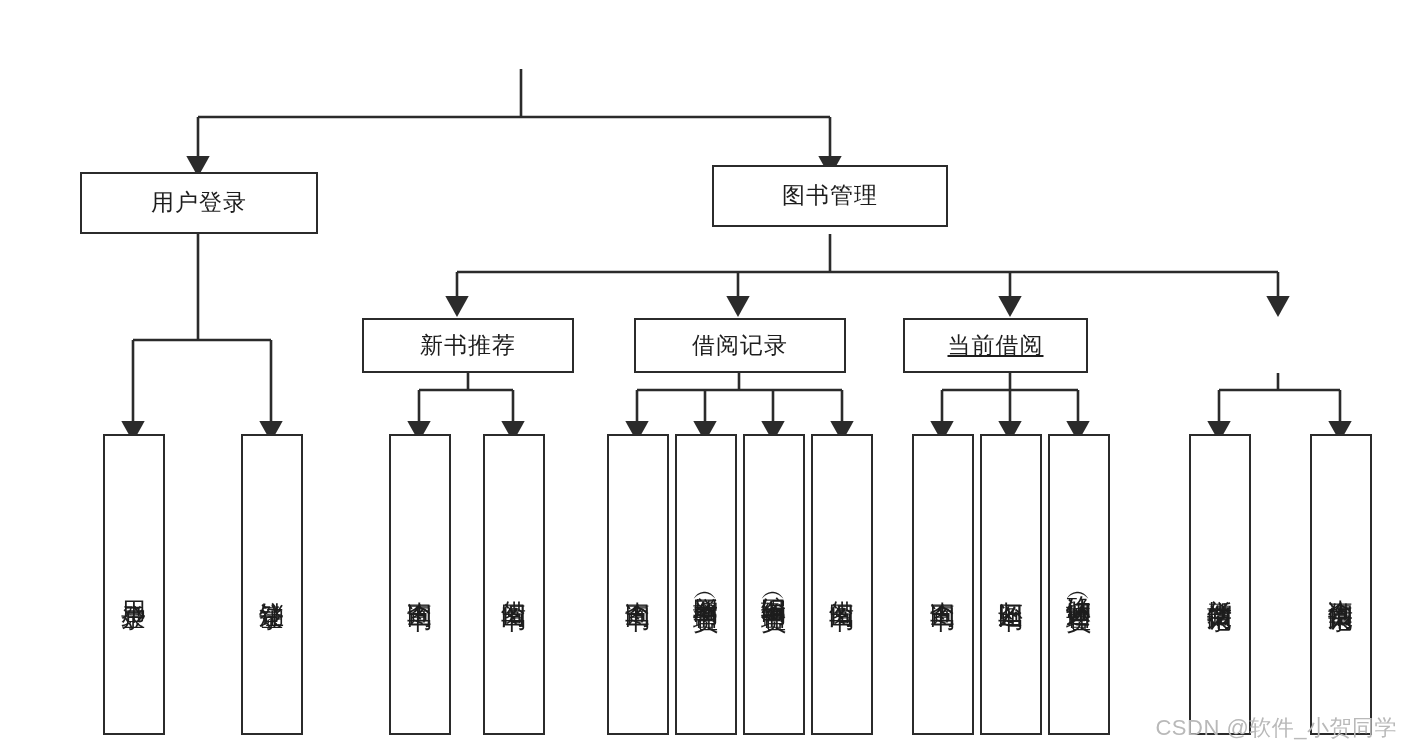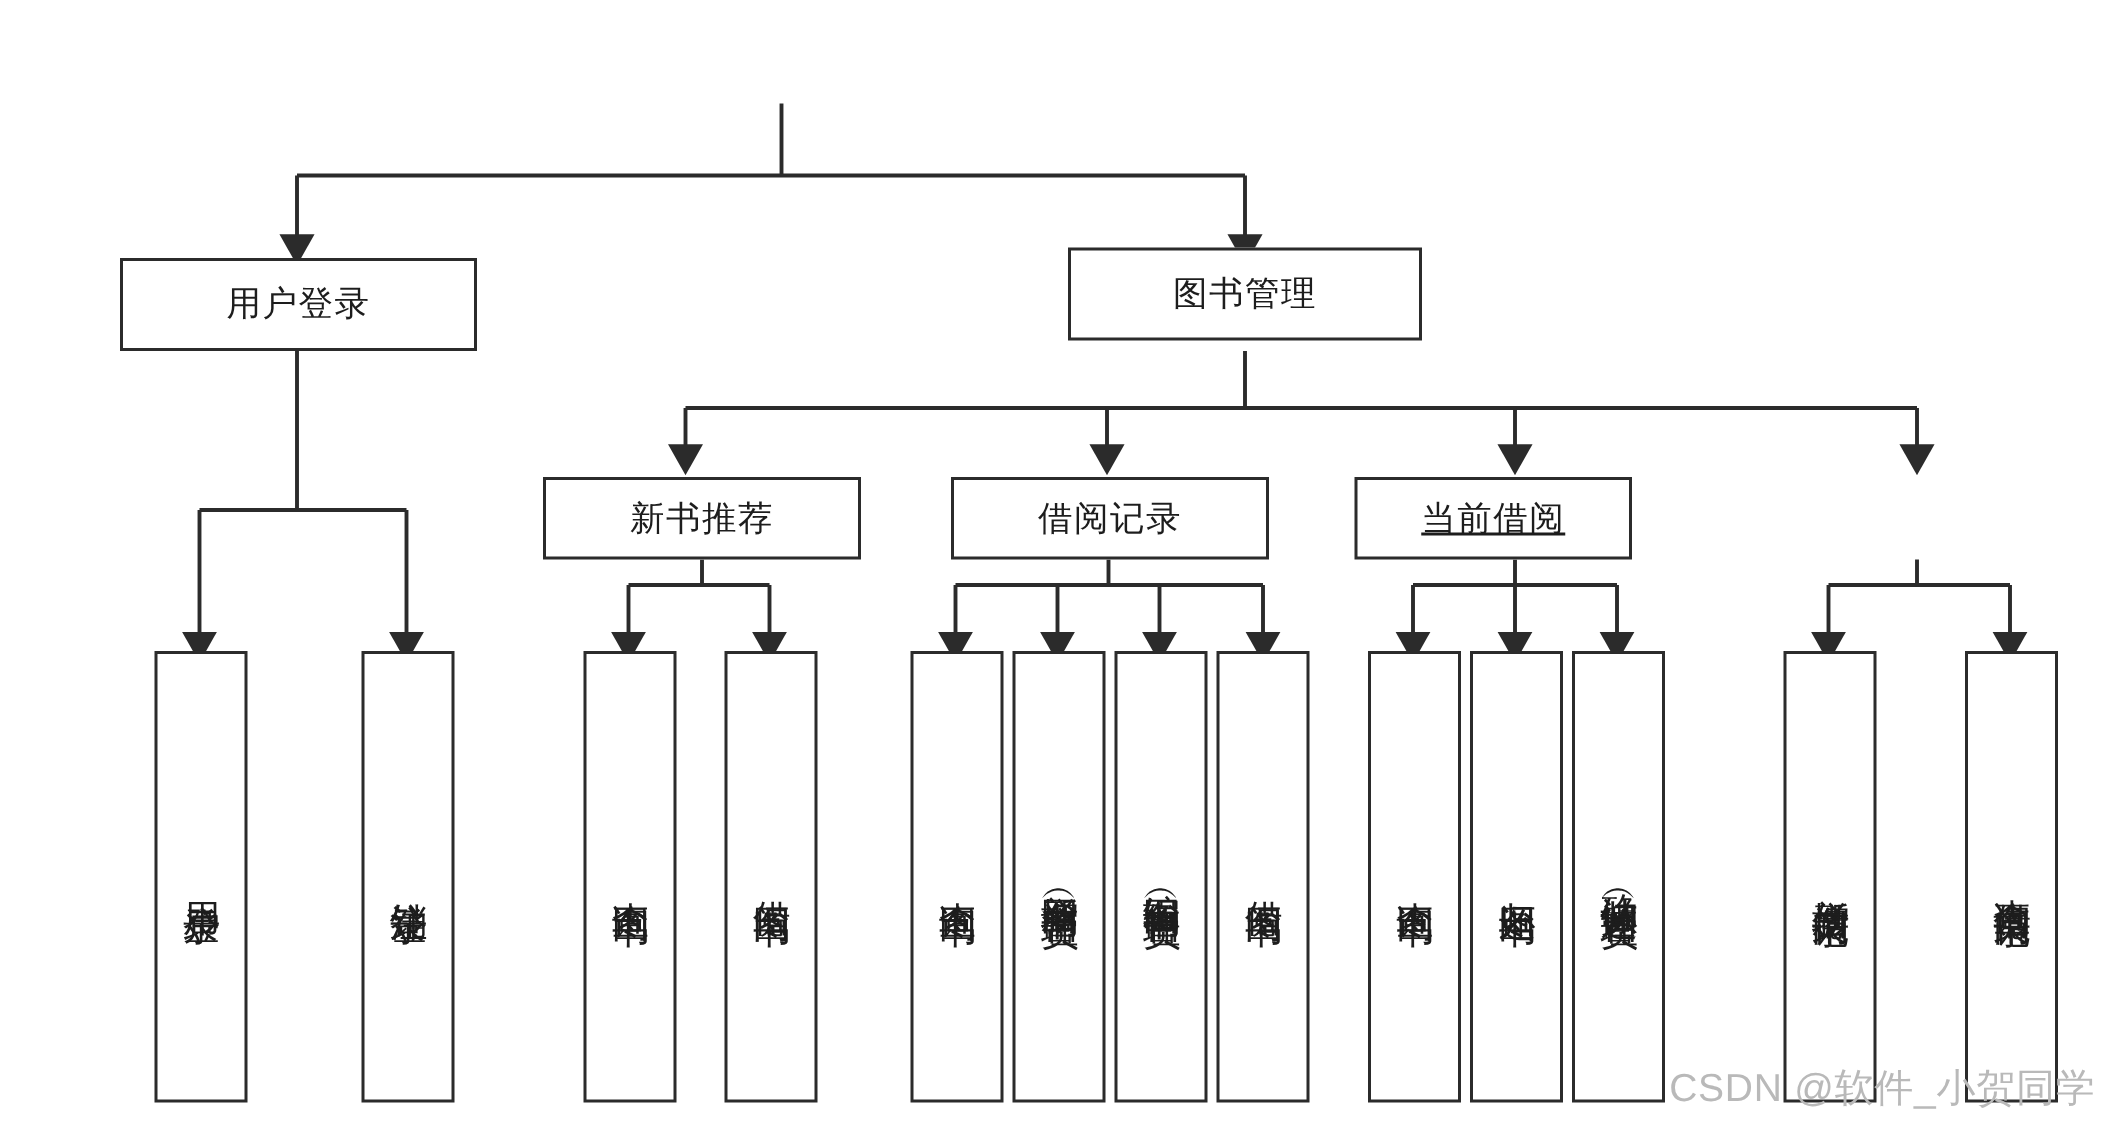--- a/index.html
+++ b/index.html
@@ -52,21 +52,21 @@
   .node.vertical .vtext {
     writing-mode: vertical-rl;
     text-orientation: upright;
     display: block;
     max-height: 100%;
   }
   #watermark {
     position: absolute;
     right: 8px;
     bottom: 4px;
-    font-size: 26px;
+    font-size: 22px;
     color: #b9b9b9;
     letter-spacing: 0.5px;
     white-space: nowrap;
     font-family: "Liberation Sans", "DejaVu Sans", sans-serif;
   }
 </style>
 </head>
 <body>
 
 <div id="canvas">

